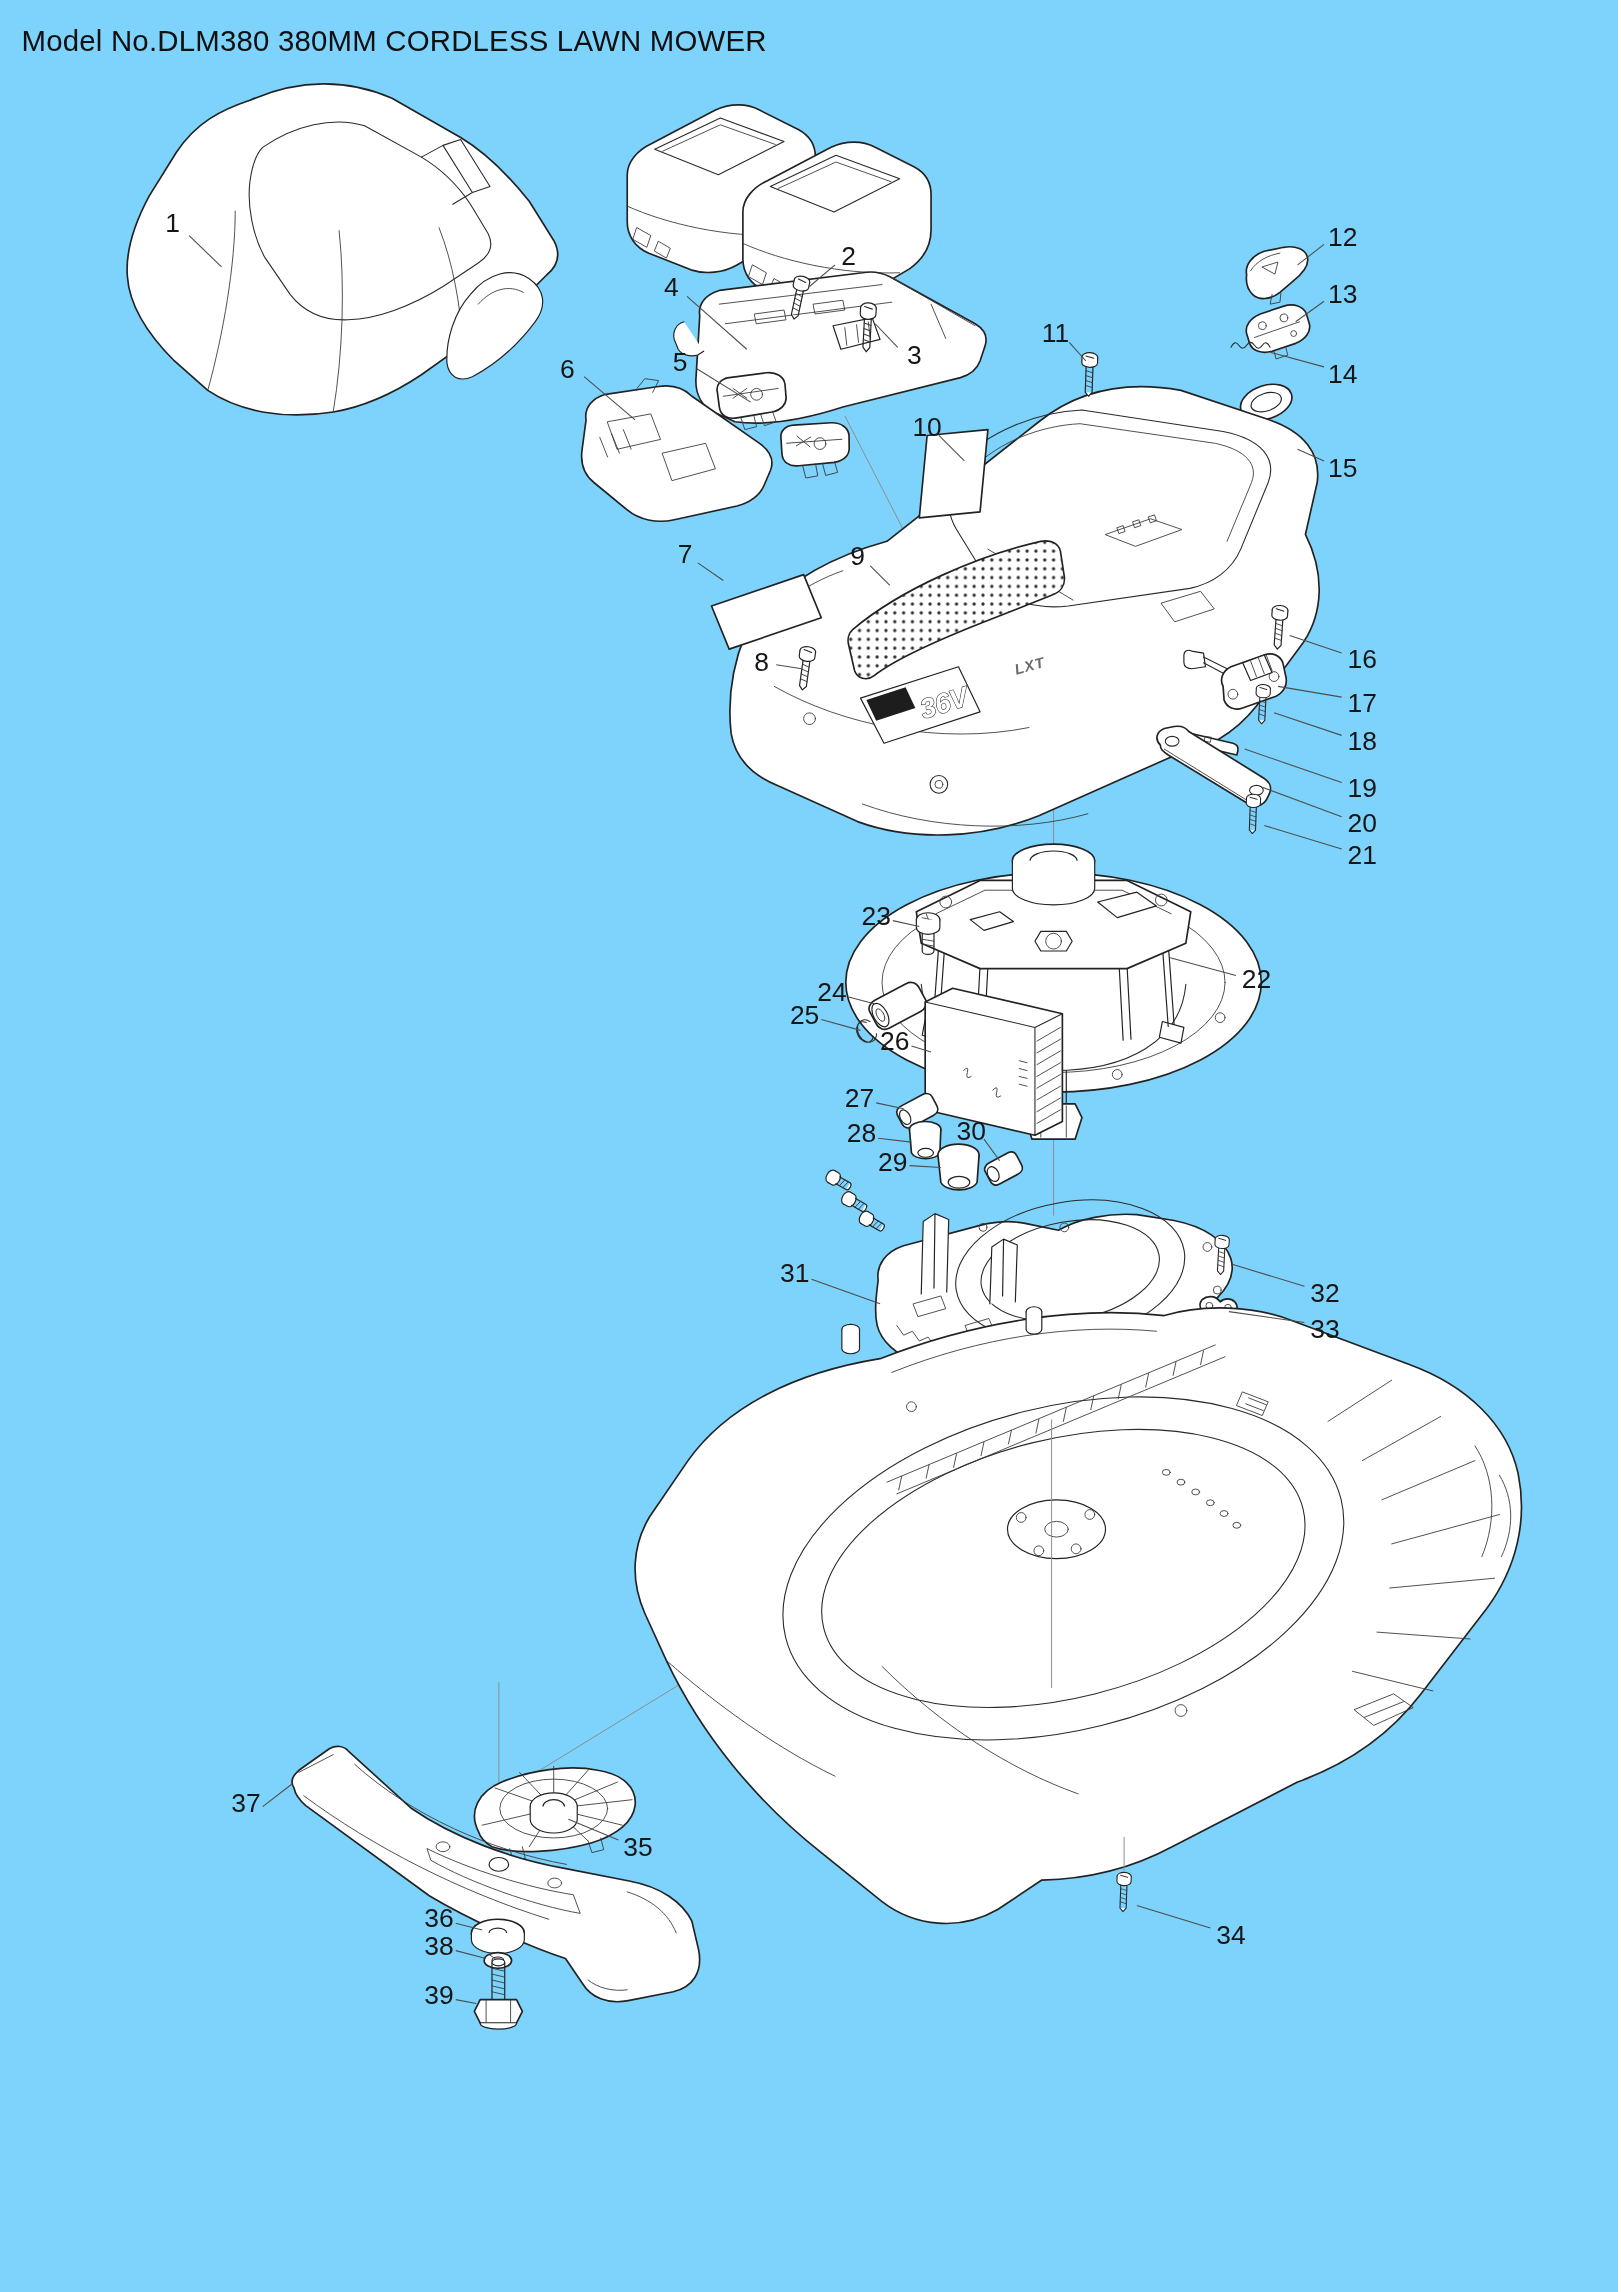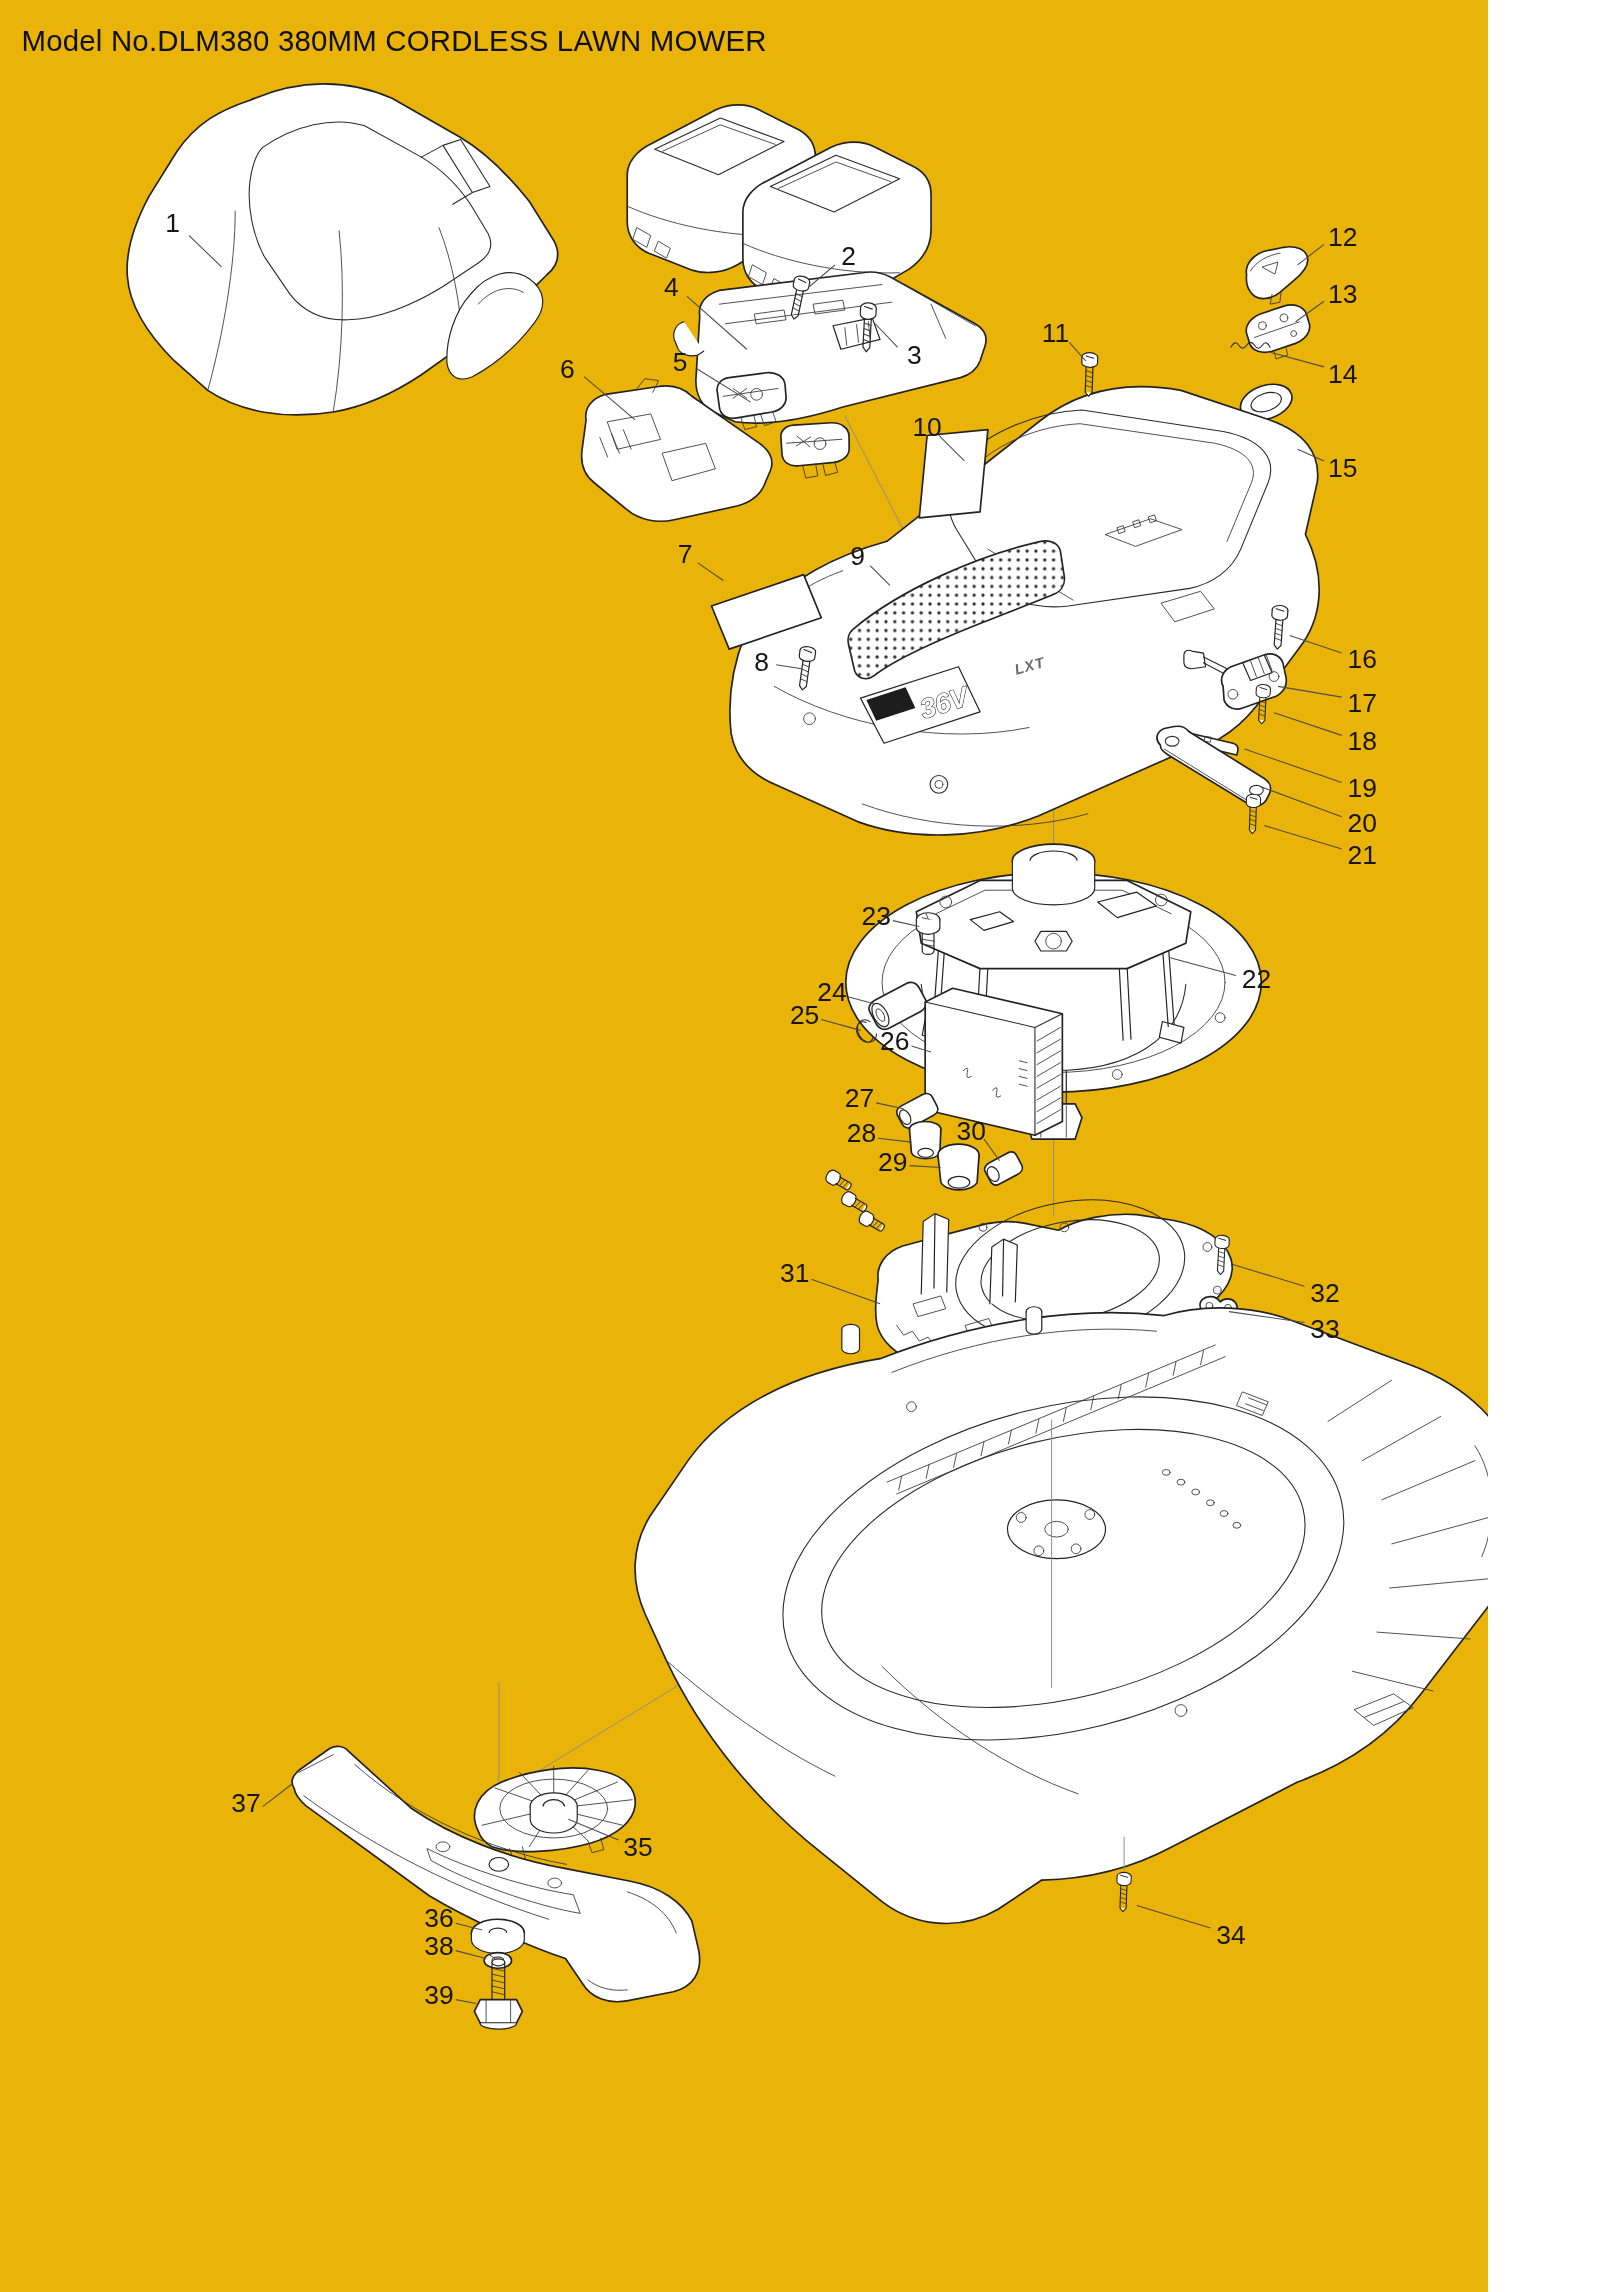--- a/index.html
+++ b/index.html
@@ -1,16 +1,16 @@
 <!DOCTYPE html>
 <html><head>
 <meta charset="utf-8">
 <style>
   html,body{margin:0;padding:0;background:#fff;}
-  .page{position:relative;width:1488px;height:2293px;background:#eab308;overflow:hidden;
+  .page{position:relative;width:1618px;height:2293px;background:#7dd3fc;overflow:hidden;
         font-family:"Liberation Sans",sans-serif;}
   svg{display:block;}
   .p  {fill:#fff;stroke:#222;stroke-width:1.7;stroke-linejoin:round;stroke-linecap:round;}
   .p2 {fill:#fff;stroke:#222;stroke-width:1.2;stroke-linejoin:round;stroke-linecap:round;}
   .d  {fill:none;stroke:#2a2a2a;stroke-width:1.1;stroke-linejoin:round;stroke-linecap:round;}
   .dt {fill:none;stroke:#3a3a3a;stroke-width:.9;stroke-linejoin:round;stroke-linecap:round;}
   .dk {fill:#1d1d1d;stroke:none;}
   .cl {fill:none;stroke:#8c8c8c;stroke-width:1;}
   .leader{stroke:#4d4d4d;stroke-width:1.1;fill:none;}
   .num{font-family:"Liberation Sans",sans-serif;font-size:27px;fill:#161616;}

